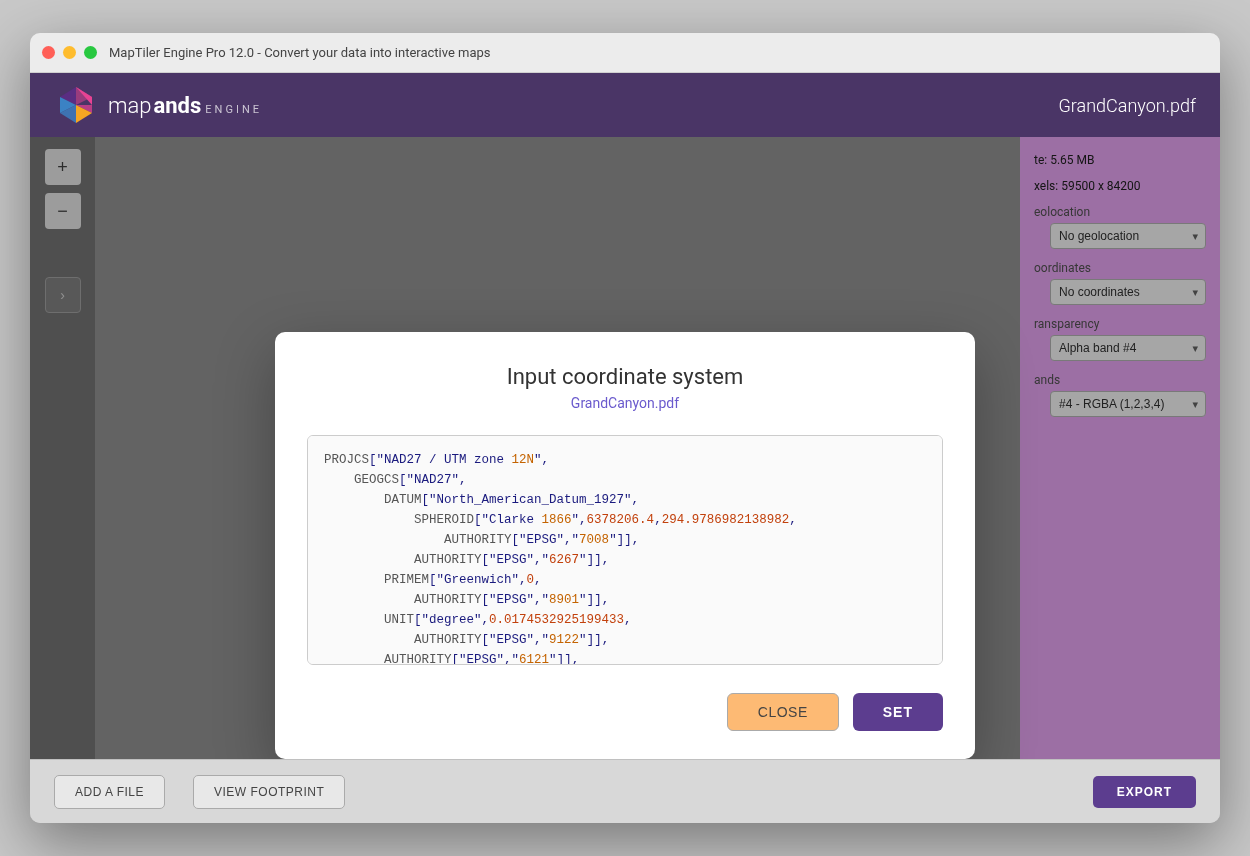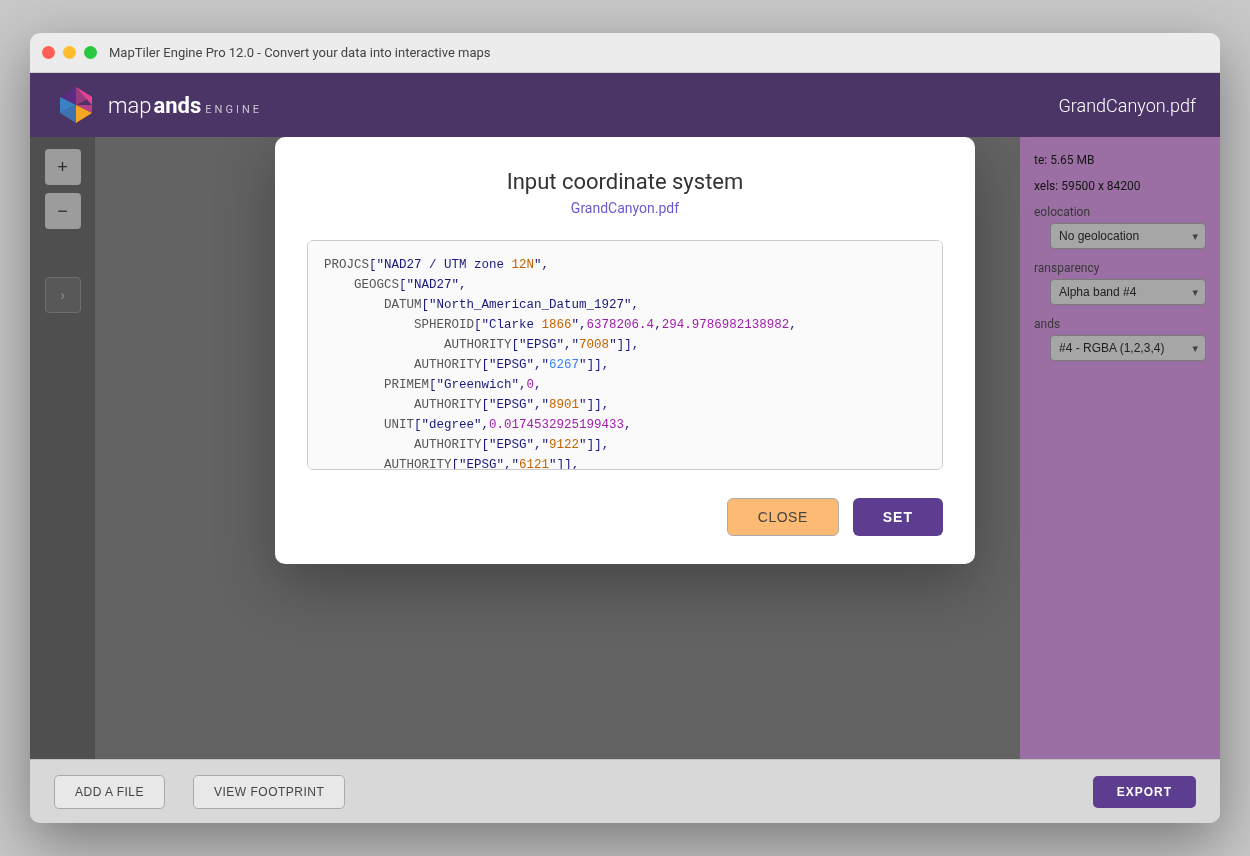--- a/index.html
+++ b/index.html
@@ -223,21 +223,21 @@
       font-weight: 600;
       letter-spacing: 1px;
     }
 
     
     .modal-overlay {
       position: absolute;
       top: 0; left: 0; right: 0; bottom: 0;
       background: rgba(0,0,0,0.35);
       display: flex;
-      align-items: flex-start;
+      align-items: flex-end;
       justify-content: center;
       z-index: 100;
     }
 
     
     .modal {
       background: white;
       border-radius: 10px;
       width: 700px;
       padding: 32px 32px 28px;
@@ -275,21 +275,21 @@
       font-family: "Courier New", monospace;
       font-size: 12.5px;
       line-height: 1.6;
       overflow-y: auto;
       background: #fafafa;
       margin-bottom: 28px;
       color: #1a1a7e;
     }
     .code-area .kw { color: #555; }
     .code-area .str { color: #1a1a7e; }
-    .code-area .num { color: #a21caf; }
+    .code-area .num { color: #c2410c; }
     .modal-footer {
       display: flex;
       justify-content: flex-end;
       gap: 14px;
     }
     .btn-close {
       padding: 10px 30px;
       border: 1.5px solid #aaa;
       background: #fdba74;
       border-radius: 6px;
@@ -367,20 +367,28 @@
       </div>
       <div class="panel-row">
         <div class="panel-label">eolocation</div>
         <div class="select-wrapper">
           <select class="panel-select">
             <option>No geolocation</option>
           </select>
         </div>
       </div>
       <div class="panel-row">
+        <div class="panel-label">oordinates</div>
+        <div class="select-wrapper">
+          <select class="panel-select">
+            <option>No coordinates</option>
+          </select>
+        </div>
+      </div>
+      <div class="panel-row">
         <div class="panel-label">ransparency</div>
         <div class="select-wrapper">
           <select class="panel-select">
             <option>Alpha band #4</option>
           </select>
         </div>
       </div>
       <div class="panel-row">
         <div class="panel-label">ands</div>
         <div class="select-wrapper">
@@ -396,21 +404,21 @@
         <h2 class="modal-title">Input coordinate system</h2>
         <p class="modal-subtitle">GrandCanyon.pdf</p>
 
 
         <div class="code-area">
 <span class="kw">PROJCS</span>[<span class="str">"NAD27 / UTM zone <span style="color:#c46300">12N</span>"</span>,<br>
 &nbsp;&nbsp;&nbsp;&nbsp;<span class="kw">GEOGCS</span>[<span class="str">"NAD27"</span>,<br>
 &nbsp;&nbsp;&nbsp;&nbsp;&nbsp;&nbsp;&nbsp;&nbsp;<span class="kw">DATUM</span>[<span class="str">"North_American_Datum_1927"</span>,<br>
 &nbsp;&nbsp;&nbsp;&nbsp;&nbsp;&nbsp;&nbsp;&nbsp;&nbsp;&nbsp;&nbsp;&nbsp;<span class="kw">SPHEROID</span>[<span class="str">"Clarke <span style="color:#c46300">1866</span>"</span>,<span class="num">6378206.4</span>,<span class="num">294.9786982138982</span>,<br>
 &nbsp;&nbsp;&nbsp;&nbsp;&nbsp;&nbsp;&nbsp;&nbsp;&nbsp;&nbsp;&nbsp;&nbsp;&nbsp;&nbsp;&nbsp;&nbsp;<span class="kw">AUTHORITY</span>[<span class="str">"EPSG"</span>,<span class="str">"<span style="color:#c46300">7008</span>"</span>]],<br>
-&nbsp;&nbsp;&nbsp;&nbsp;&nbsp;&nbsp;&nbsp;&nbsp;&nbsp;&nbsp;&nbsp;&nbsp;<span class="kw">AUTHORITY</span>[<span class="str">"EPSG"</span>,<span class="str">"<span style="color:#3b82f6">6267</span>"</span>]],<br>
+&nbsp;&nbsp;&nbsp;&nbsp;&nbsp;&nbsp;&nbsp;&nbsp;&nbsp;&nbsp;&nbsp;&nbsp;<span class="kw">AUTHORITY</span>[<span class="str">"EPSG"</span>,<span class="str">"<span style="color:#c2410c">6267</span>"</span>]],<br>
 &nbsp;&nbsp;&nbsp;&nbsp;&nbsp;&nbsp;&nbsp;&nbsp;<span class="kw">PRIMEM</span>[<span class="str">"Greenwich"</span>,<span class="num">0</span>,<br>
 &nbsp;&nbsp;&nbsp;&nbsp;&nbsp;&nbsp;&nbsp;&nbsp;&nbsp;&nbsp;&nbsp;&nbsp;<span class="kw">AUTHORITY</span>[<span class="str">"EPSG"</span>,<span class="str">"<span style="color:#c46300">8901</span>"</span>]],<br>
 &nbsp;&nbsp;&nbsp;&nbsp;&nbsp;&nbsp;&nbsp;&nbsp;<span class="kw">UNIT</span>[<span class="str">"degree"</span>,<span class="num">0.0174532925199433</span>,<br>
 &nbsp;&nbsp;&nbsp;&nbsp;&nbsp;&nbsp;&nbsp;&nbsp;&nbsp;&nbsp;&nbsp;&nbsp;<span class="kw">AUTHORITY</span>[<span class="str">"EPSG"</span>,<span class="str">"<span style="color:#c46300">9122</span>"</span>]],<br>
 &nbsp;&nbsp;&nbsp;&nbsp;&nbsp;&nbsp;&nbsp;&nbsp;<span class="kw">AUTHORITY</span>[<span class="str">"EPSG"</span>,<span class="str">"<span style="color:#c46300">6121</span>"</span>]],<br>
 &nbsp;&nbsp;&nbsp;&nbsp;[
         </div>
 
         <div class="modal-footer">
           <button class="btn-close">CLOSE</button>

